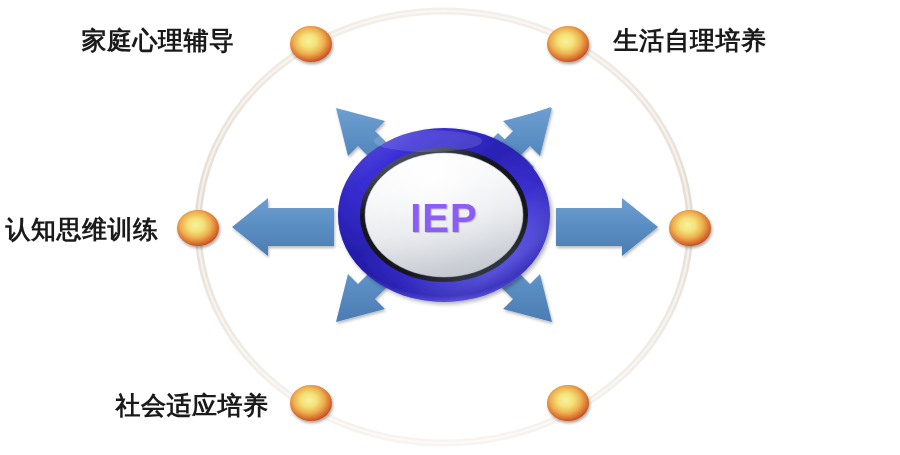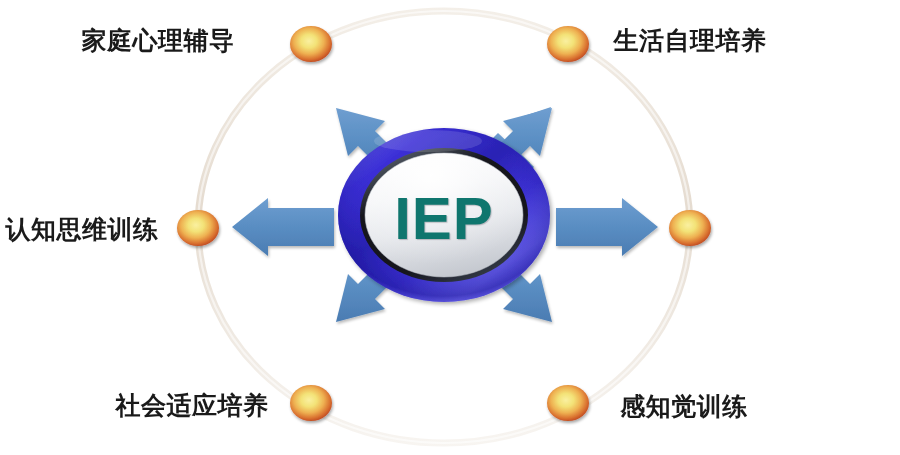--- a/index.html
+++ b/index.html
@@ -35,23 +35,23 @@
     color: #1a1a1a;
     letter-spacing: 0.5px;
     transform: translate(-50%, -50%);
     text-shadow: 0 1px 0 rgba(255,255,255,0.6);
   }
   .center-text {
     position: absolute;
     transform: translate(-50%, -50%);
     font-family: "Liberation Sans", "DejaVu Sans", sans-serif;
     font-weight: 700;
-    font-size: 60px;
+    font-size: 40px;
     letter-spacing: 1px;
-    color: #0f766e;
+    color: #8b5cf6;
     text-shadow: 1px 1px 1px rgba(140,140,150,0.55);
   }
 </style>
 </head>
 <body>
 
 <div id="diagram-root">
 
   <svg id="diagram-svg" viewBox="0 0 900 455" xmlns="http://www.w3.org/2000/svg">
     <defs>
@@ -239,19 +239,18 @@
     </g>
   </svg>
 
   <div class="center-text" style="left:444px; top:218px;">IEP</div>
 
   <div class="node-label" style="left:158px; top:40px;">家庭心理辅导</div>
 
   <div class="node-label" style="left:690px; top:40px;">生活自理培养</div>
 
 
-  <div class="node-label" style="left:684px; top:406px;">感知觉训练</div>
 
   <div class="node-label" style="left:192px; top:405px;">社会适应培养</div>
 
   <div class="node-label" style="left:82px; top:229px;">认知思维训练</div>
 
 </div>
 
 </body></html>

